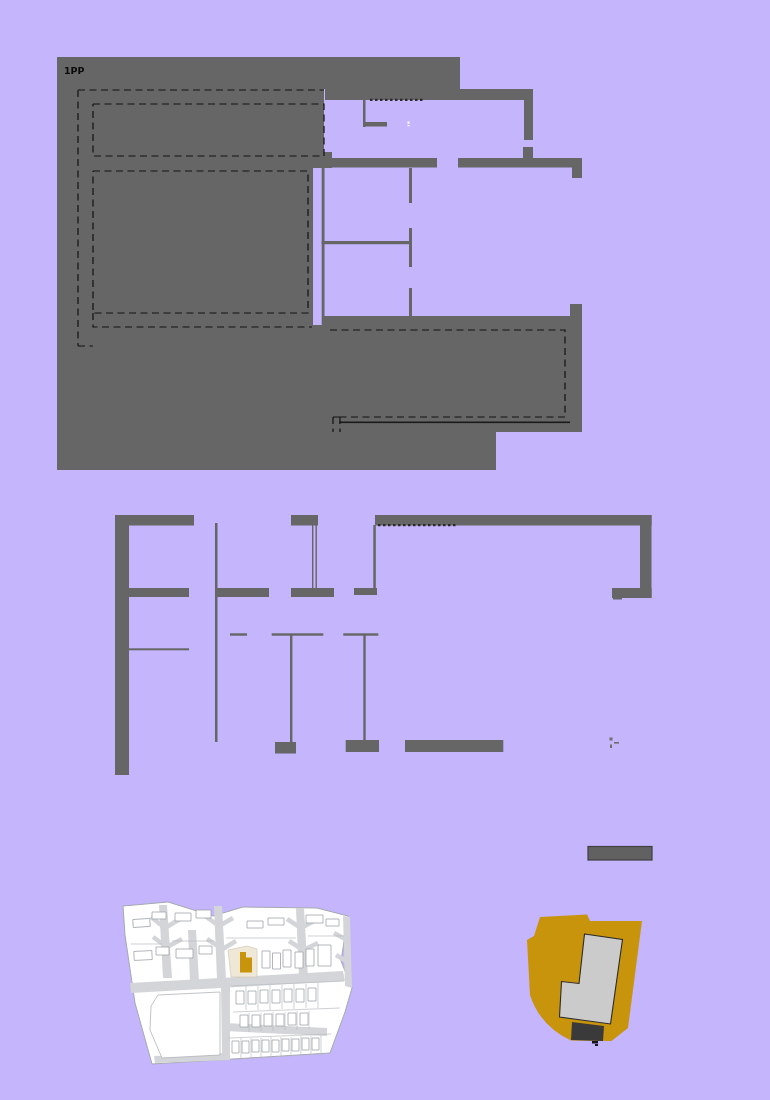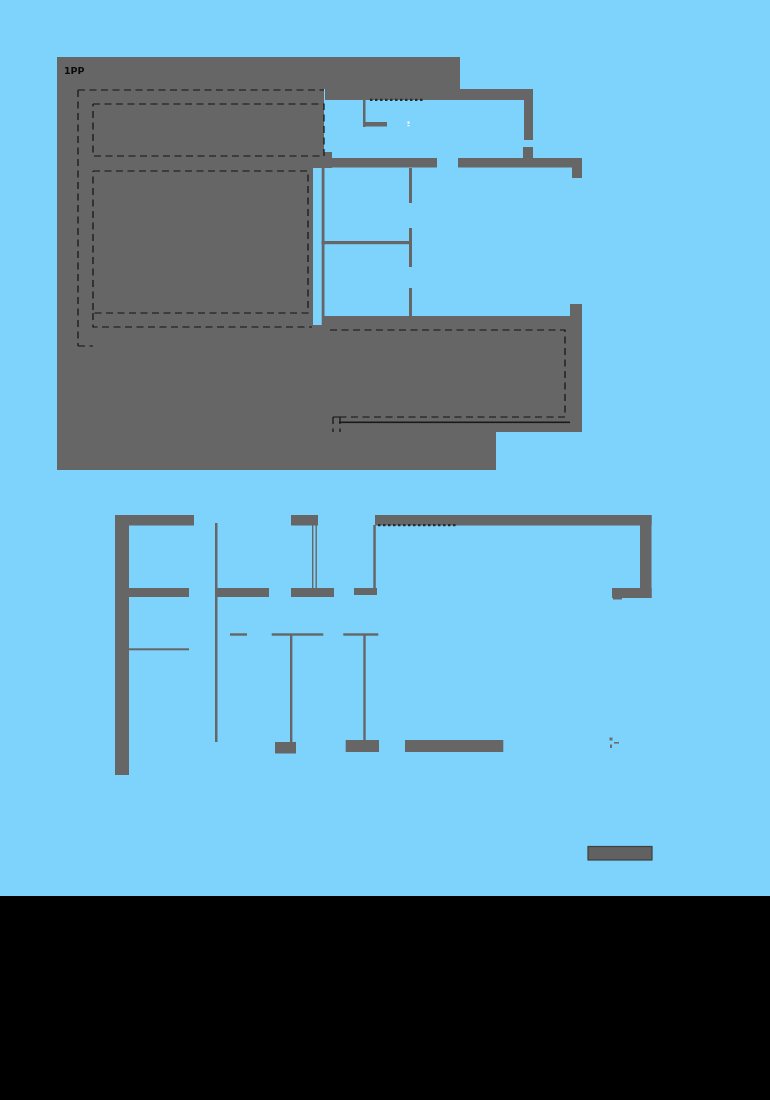--- a/index.html
+++ b/index.html
@@ -1,16 +1,16 @@
 <!DOCTYPE html>
 <html><head>
 <meta charset="utf-8">
 <style>
   html,body{margin:0;padding:0;background:#000;}
-  .stage{position:relative;width:770px;height:896px;background:#7dd3fc;overflow:hidden;
+  .stage{position:relative;width:770px;height:1100px;background:#c4b5fd;overflow:hidden;
          font-family:"DejaVu Sans","Liberation Sans",sans-serif;}
   svg{display:block;}
   text.floor-label{font-family:"DejaVu Sans","Liberation Sans",sans-serif;font-weight:bold;font-size:9.5px;}
 </style>
 </head>
 <body>
 
 <div class="stage">
 <svg width="770" height="1100" viewBox="0 0 770 1100">
 

